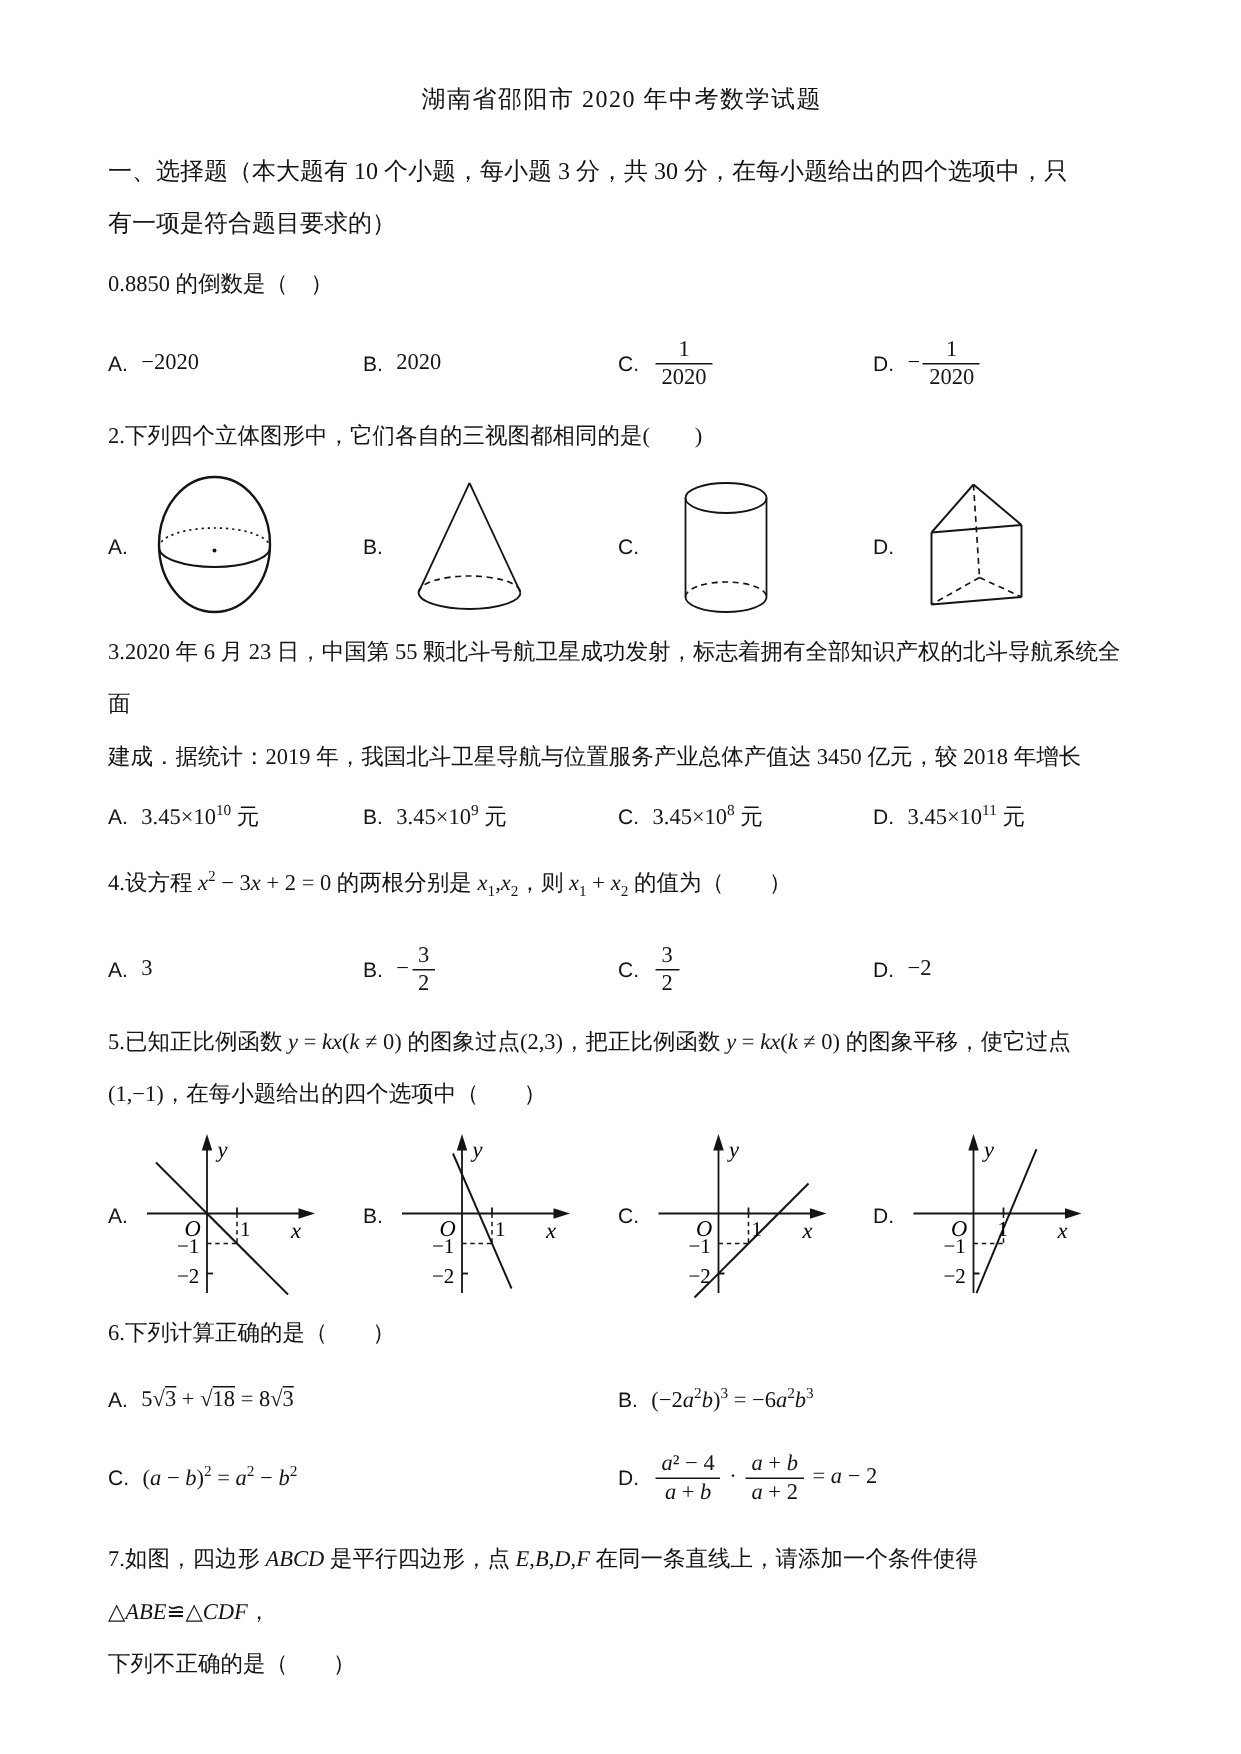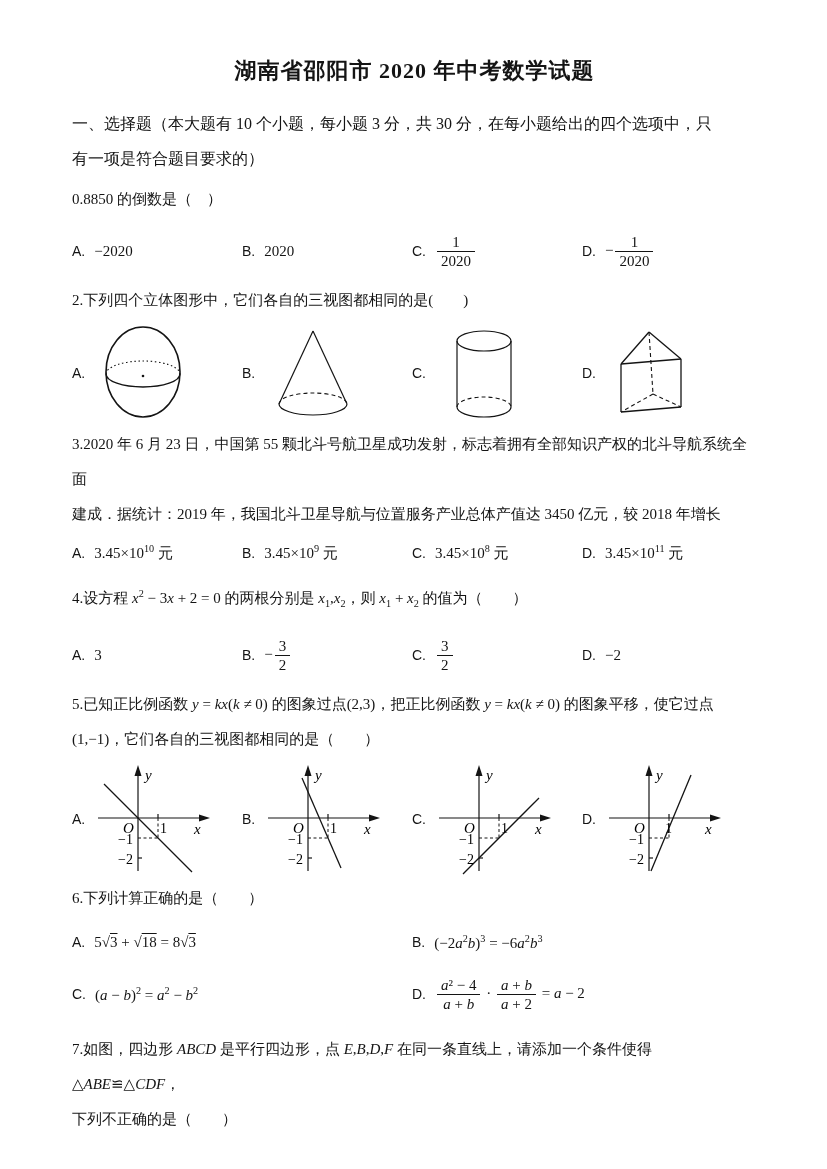--- a/index.html
+++ b/index.html
@@ -3,21 +3,21 @@
 <meta charset="utf-8">
 <style>
   html,body{margin:0;padding:0;}
   body{
     width:827px;height:1169px;background:#ffffff;overflow:hidden;
     font-family:"Liberation Serif","DejaVu Serif",serif;
     color:#141414;font-size:15px;
   }
   .page{padding:56px 70px 0 72px;}
   .doc-title{
-    text-align:center;font-size:22px;font-weight:bold;
+    text-align:center;font-size:16px;font-weight:normal;
     margin:0 0 20px 0;letter-spacing:1px;
   }
   .sec-head .line{font-weight:normal;font-size:16px;line-height:35px;}
   .stem .line{line-height:35px;}
   .q{margin-top:6px;}
   
   .opts{display:flex;align-items:center;}
   .opts4 .opt{width:170px;}
   .opts2{flex-wrap:wrap;}
   .opts2 .opt{width:340px;}
@@ -187,21 +187,21 @@
       <div class="opt">
         <span class="opt-label">D.</span>
         <span class="opt-math"><span class="mt">−2</span></span>
       </div>
     </div>
   </div>
 
   <div class="q">
     <div class="stem">
       <div class="line"><span class="mt">5.已知正比例函数 </span><span class="mi">y</span><span class="mt"> = </span><span class="mi">kx</span><span class="mt">(</span><span class="mi">k</span><span class="mt"> ≠ 0)</span><span class="mt"> 的图象过点</span><span class="mt">(2,3)</span><span class="mt">，把正比例函数 </span><span class="mi">y</span><span class="mt"> = </span><span class="mi">kx</span><span class="mt">(</span><span class="mi">k</span><span class="mt"> ≠ 0)</span><span class="mt"> 的图象平移，使它过点</span></div>
-      <div class="line"><span class="mt">(1,−1)</span><span class="mt">，它们各自的三视图都相同的是（　　）</span></div>
+      <div class="line"><span class="mt">(1,−1)</span><span class="mt">，在每小题给出的四个选项中（　　）</span></div>
     </div>
     <div class="graphs">
 
       <div class="graph-opt">
         <span class="opt-label">A.</span>
         <svg width="125" height="112" viewBox="0 0 125 112">
           <line x1="8" y1="55" x2="114" y2="55" stroke="#141414" stroke-width="1.2"></line>
           <polygon points="120,55 109,51.5 109,58.5" fill="#141414"></polygon>
           <line x1="48" y1="8" x2="48" y2="108" stroke="#141414" stroke-width="1.2"></line>
           <polygon points="48,2 44.5,13 51.5,13" fill="#141414"></polygon>

